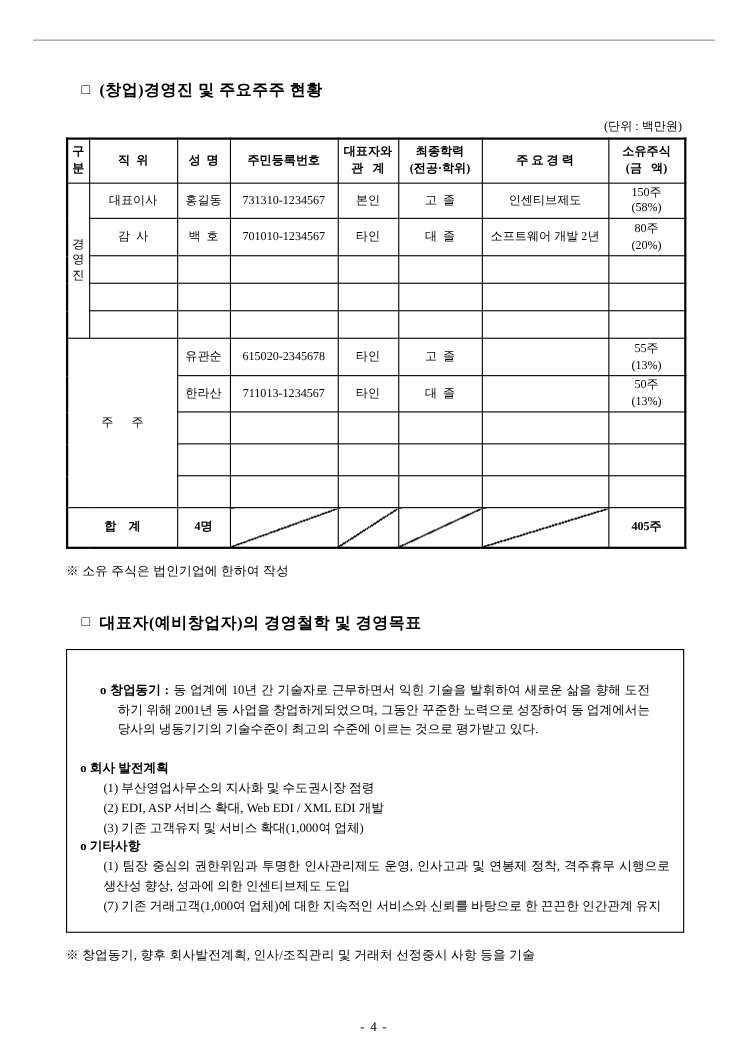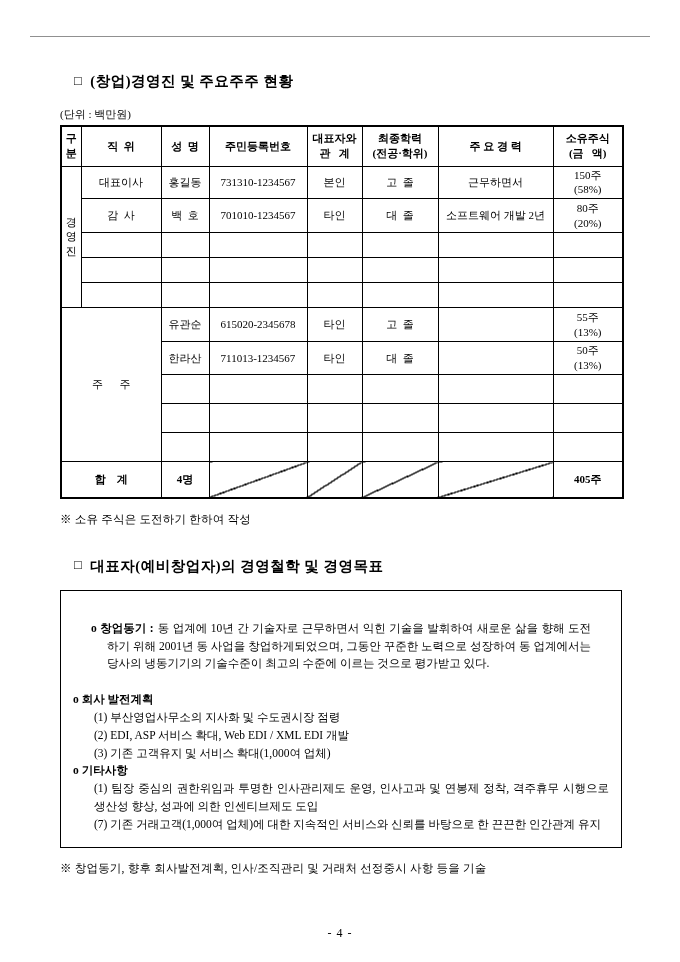--- a/index.html
+++ b/index.html
@@ -15,21 +15,21 @@
     border-top: 1px solid #909090;
   }
   .content { position: absolute; top: 72px; left: 60px; width: 562px; }
 
   .section-title {
     font-size: 14.5px; font-weight: bold; letter-spacing: 0.5px;
     margin: 0 0 0 14px; display: flex; align-items: center; gap: 8px;
   }
   .marker { font-weight: bold; font-size: 13px; position: relative; top: -1px; }
 
-  .unit-note { text-align: left; font-size: 11px; margin: 16px 2px 3px 0; }
+  .unit-note { text-align: right; font-size: 11px; margin: 16px 2px 3px 0; }
 
   table.main-table {
     width: 562px; table-layout: fixed; border-collapse: collapse;
     border: 2px solid #000;
     font-size: 11px;
   }
   table.main-table th, table.main-table td {
     border: 1px solid #000;
     text-align: center; vertical-align: middle;
     padding: 1px 2px;
@@ -116,21 +116,21 @@
 (금   액)</th>
         </tr>
 
         <tr class="h28">
           <td class="vcell" rowspan="5">경영진</td>
           <td>대표이사</td>
           <td>홍길동</td>
           <td>731310-1234567</td>
           <td>본인</td>
           <td>고  졸</td>
-          <td>근무하면서</td>
+          <td>인센티브제도</td>
           <td class="shares">150주
 (58%)</td>
         </tr>
         <tr class="h34">
           <td>감  사</td>
           <td>백  호</td>
           <td>701010-1234567</td>
           <td>타인</td>
           <td>대  졸</td>
           <td>소프트웨어 개발 2년</td>
@@ -214,21 +214,21 @@
           <td>4명</td>
           <td class="diag"></td>
           <td class="diag"></td>
           <td class="diag"></td>
           <td class="diag"></td>
           <td class="shares">405주</td>
         </tr>
       </tbody>
     </table>
 
-    <div class="footnote">※ 소유 주식은 도전하기 한하여 작성</div>
+    <div class="footnote">※ 소유 주식은 법인기업에 한하여 작성</div>
 
     <div class="section2-title-wrap">
       <div class="section-title">
         <span class="marker">□</span>
         <span>대표자(예비창업자)의 경영철학 및 경영목표</span>
       </div>
     </div>
 
     <div class="phil-box">
       <p class="para">

